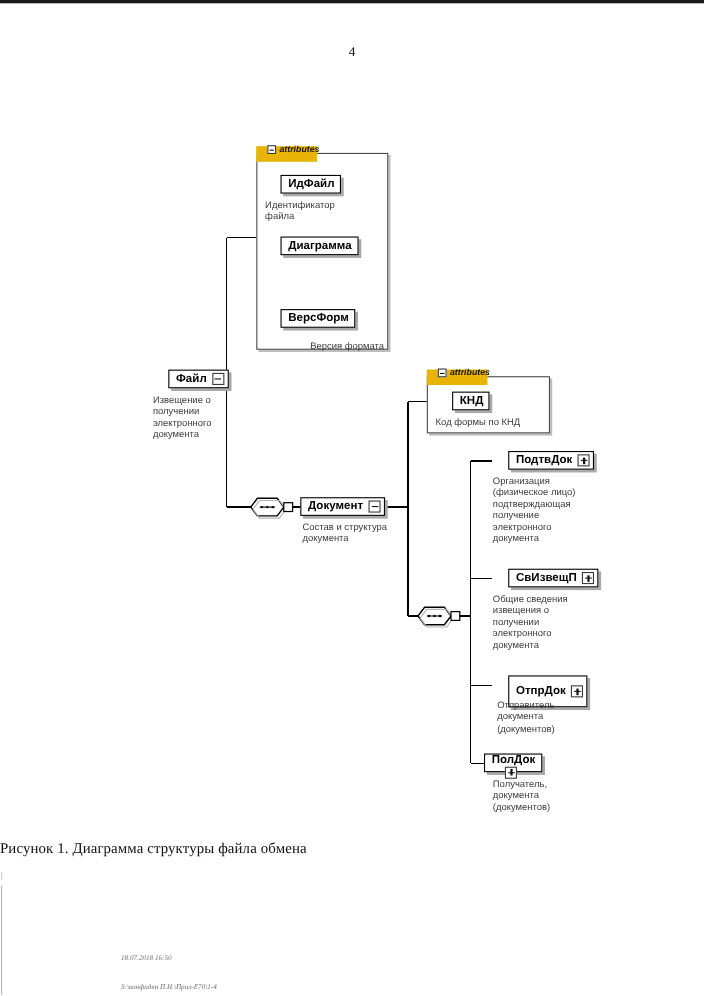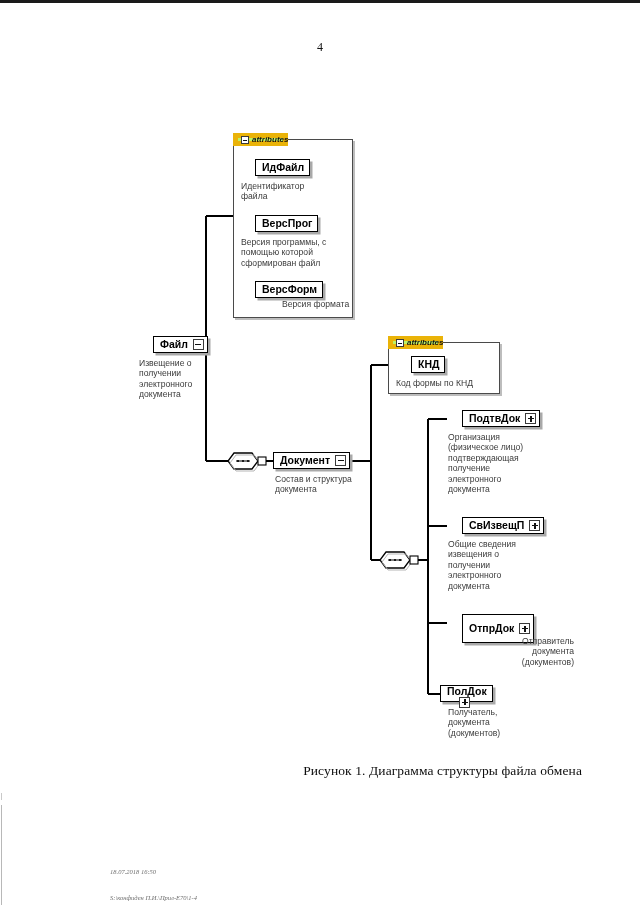--- a/index.html
+++ b/index.html
@@ -12,21 +12,21 @@
   .scan-top{position:absolute;left:0;top:0;width:640px;height:3px;background:#1a1a1a;}
   .scan-left{position:absolute;left:1px;top:805px;width:1px;height:100px;background:#b8b8b8;}
   .scan-left-dot{position:absolute;left:1px;top:793px;width:1px;height:7px;background:#c9c9c9;}
 
   
   .page-number{
     position:absolute;left:0;top:40px;width:640px;text-align:center;
     font-family:"Liberation Serif", serif;font-size:12px;color:#111;
   }
   .figure-caption{
-    position:absolute;left:0;top:763px;width:582px;text-align:right;
+    position:absolute;left:0;top:763px;width:582px;text-align:left;
     font-family:"Liberation Serif", serif;font-size:13.5px;color:#0d0d0d;
     letter-spacing:.1px;
   }
   .footer{
     position:absolute;left:110px;top:851px;
     font-family:"Liberation Serif", serif;font-style:italic;font-size:6.5px;
     color:#6e6e6e;line-height:8.5px;white-space:pre;
   }
 
   
@@ -62,22 +62,22 @@
   }
 
   
   .attr-panel{
     position:absolute;box-sizing:border-box;
     border:1px solid #4a4a4a;background:#ffffff;
     box-shadow:2px 2px 0 0 #bdbdbd;
   }
   .attr-tab{
     position:absolute;box-sizing:border-box;
-    border:5px solid #eab308;background:#bef264;
-    height:13px;display:flex;align-items:center;padding:0 4px 0 3px;
+    border:7px solid #eab308;background:#bef264;
+    height:13px;display:flex;align-items:flex-end;padding:0 4px 0 3px;
     font-family:"Liberation Sans", sans-serif;font-style:italic;font-weight:bold;
     font-size:8px;color:#111;white-space:nowrap;z-index:4;
   }
   .attr-tab .tabbox{
     width:8px;height:8px;box-sizing:border-box;border:1px solid #3a3a3a;
     background:#fff;position:relative;margin-right:3px;flex:0 0 auto;
   }
   .attr-tab .tabbox:before{
     content:"";position:absolute;left:1px;top:3px;width:4px;height:1px;background:#111;
   }
@@ -151,30 +151,27 @@
     <span>attributes</span>
   </div>
 
   <div class="node" style="left:240px;top:159px;height:17px;">
     <span class="node-label">ИдФайл</span>
   </div>
   <div class="desc" style="left:241px;top:181px;width:110px;">Идентификатор
 файла</div>
 
   <div class="node" style="left:240px;top:215px;height:17px;">
-    <span class="node-label">ВерсПрог</span>
-  </div>
-  <div class="desc" style="left:241px;top:237px;width:108px;">Версия программы, с
-помощью которой
-сформирован файл</div>
+    <span class="node-label">Диаграмма</span>
+  </div>
 
   <div class="node" style="left:240px;top:281px;height:17px;">
     <span class="node-label">ВерсФорм</span>
   </div>
-  <div class="desc" style="left:241px;top:299px;width:126px;padding-left:41px;">Версия формата</div>
+  <div class="desc" style="left:241px;top:309px;width:126px;padding-left:41px;">Версия формата</div>
 
   <div class="node" style="left:138px;top:336px;height:17px;align-items:center;">
     <span class="node-label">Файл</span>
     <span class="expander"></span>
   </div>
   <div class="desc" style="left:139px;top:358px;width:100px;">Извещение о
 получении
 электронного
 документа</div>
 
@@ -214,21 +211,21 @@
   <div class="desc" style="left:448px;top:539px;width:112px;">Общие сведения
 извещения о
 получении
 электронного
 документа</div>
 
   <div class="node" style="left:447px;top:614px;height:29px;">
     <span class="node-label">ОтпрДок</span>
     <span class="expander plus"></span>
   </div>
-  <div class="desc" style="left:464px;top:636px;width:110px;text-align:right;">Отправитель
+  <div class="desc" style="left:452px;top:636px;width:110px;">Отправитель
 документа
 (документов)</div>
 
   <div class="node" style="left:425px;top:685px;height:17px;flex-direction:column;">
     <span class="node-label">ПолДок</span>
     <span class="expander plus"></span>
   </div>
   <div class="desc" style="left:448px;top:707px;width:110px;">Получатель,
 документа
 (документов)</div>

